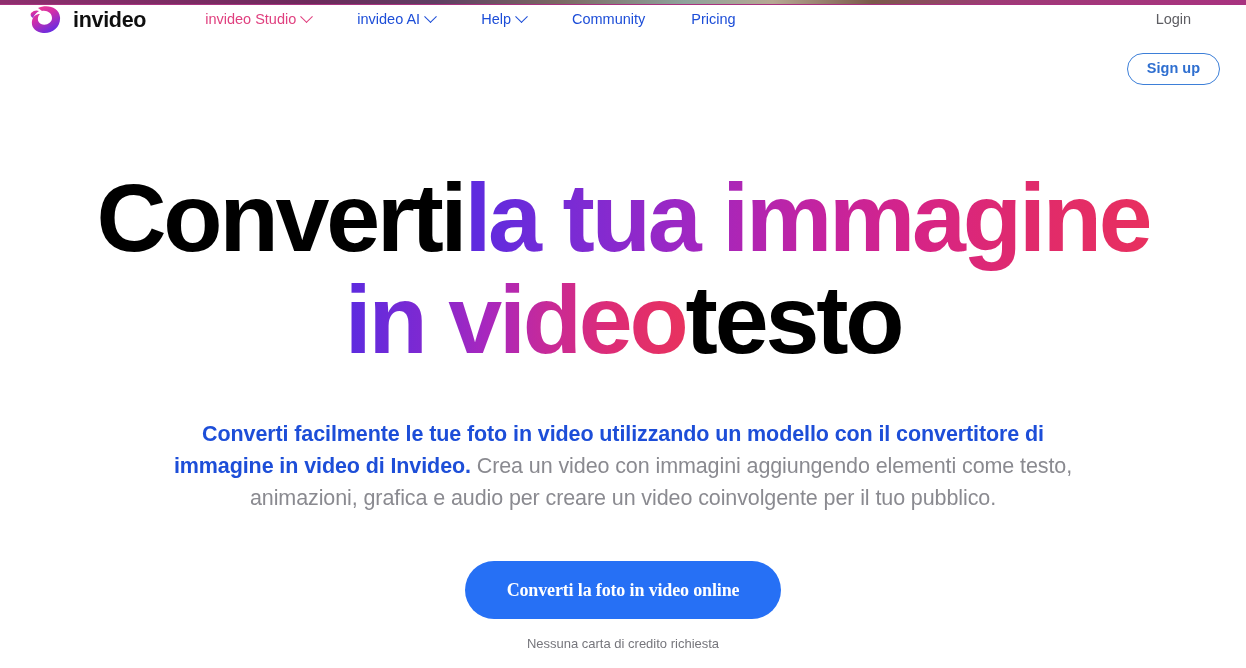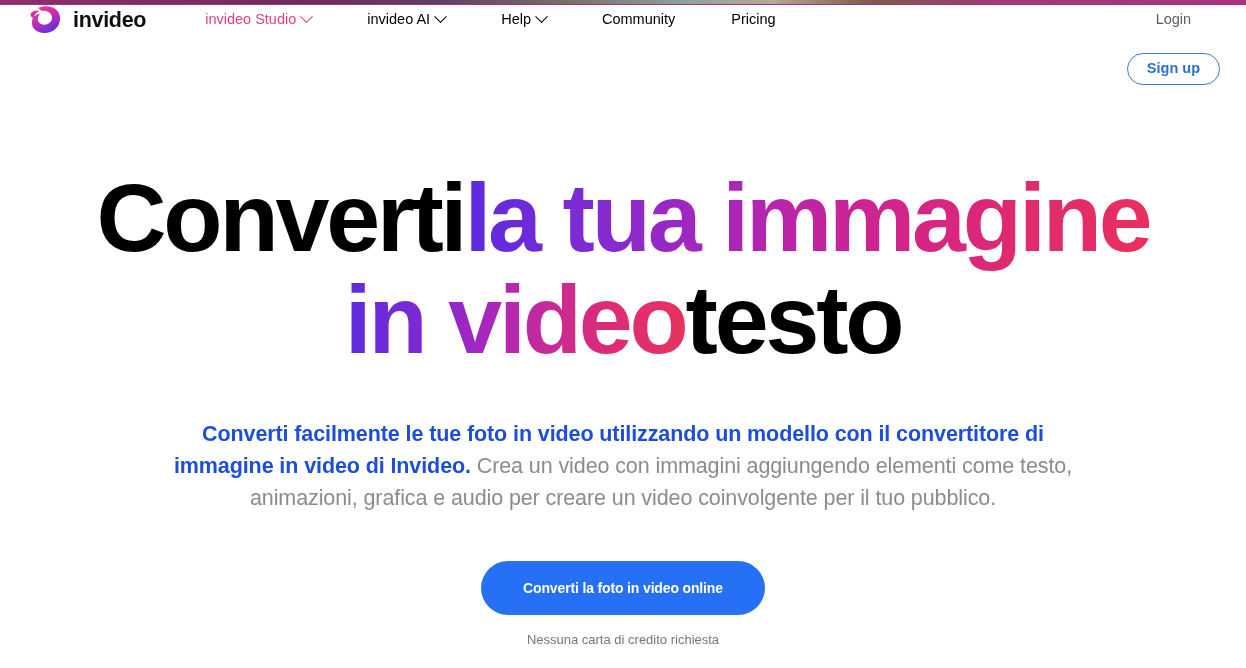--- a/index.html
+++ b/index.html
@@ -62,29 +62,29 @@
   .brand-name {
     font-size: 21.5px;
     font-weight: bold;
     color: #0f0f0f;
     letter-spacing: -0.3px;
   }
 
   .nav {
     display: flex;
     align-items: center;
-    gap: 14px;
+    gap: 4px;
   }
 
   .nav-item {
     display: flex;
     align-items: center;
     gap: 6px;
     font-size: 14.5px;
-    color: #000000;
+    color: #1d4ed8;
     padding: 6px 21px;
     cursor: pointer;
     white-space: nowrap;
   }
   .nav-item.active { color: #e0407f; }
 
   .chev {
     display: inline-block;
     width: 9px;
     height: 9px;
@@ -185,23 +185,23 @@
   .cta-wrap {
     margin-top: 47px;
     display: flex;
     flex-direction: column;
     align-items: center;
   }
 
   .cta-btn {
     background: #2670f5;
     color: #ffffff;
-    font-size: 14px;
-    font-weight: bold;
-    font-family: Liberation Sans, sans-serif;
+    font-size: 18px;
+    font-weight: bold;
+    font-family: Liberation Serif, serif;
     border: none;
     border-radius: 40px;
     padding: 20px 42px;
     cursor: pointer;
     letter-spacing: -0.15px;
     line-height: 1;
   }
 
   .cta-note {
     margin-top: 17px;

